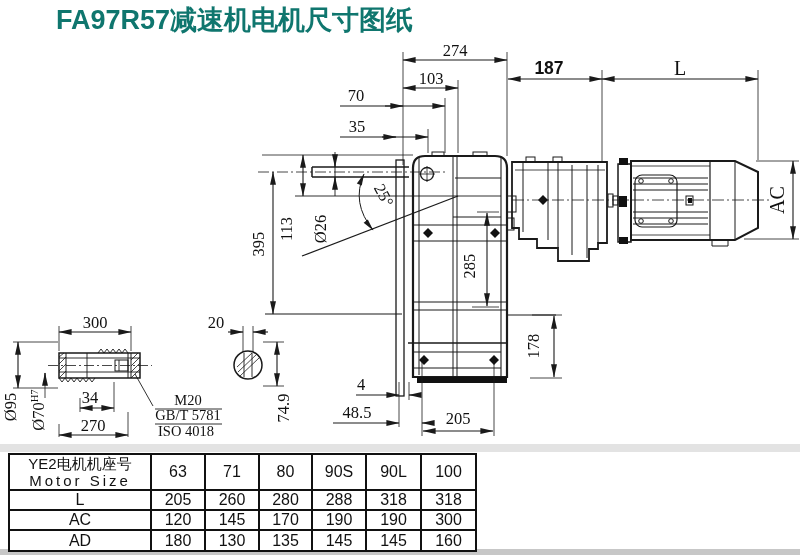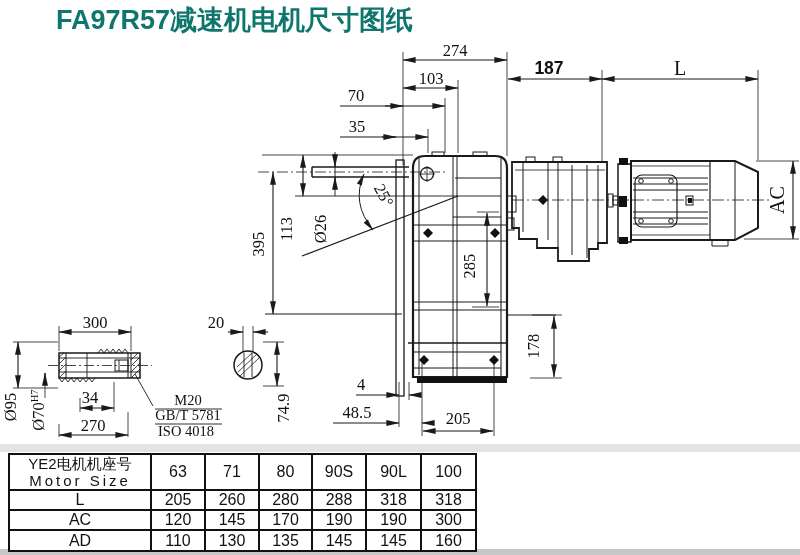--- a/index.html
+++ b/index.html
@@ -302,21 +302,21 @@
       <td>AC</td>
       <td>120</td>
       <td>145</td>
       <td>170</td>
       <td>190</td>
       <td>190</td>
       <td>300</td>
     </tr>
     <tr style="height:21px">
       <td>AD</td>
-      <td>110</td>
+      <td>180</td>
       <td>130</td>
       <td>135</td>
       <td>145</td>
       <td>145</td>
       <td>160</td>
     </tr>
   </tbody>
     </table>
 </div>
 

